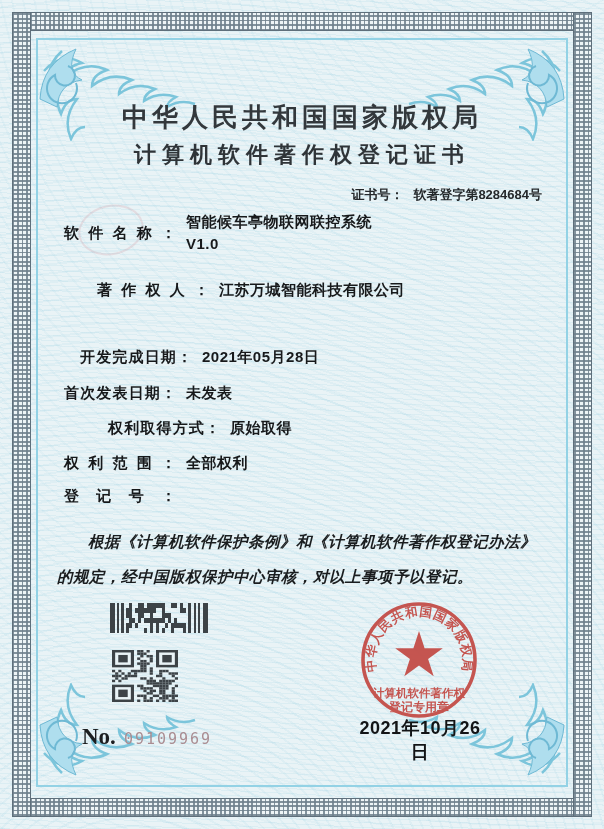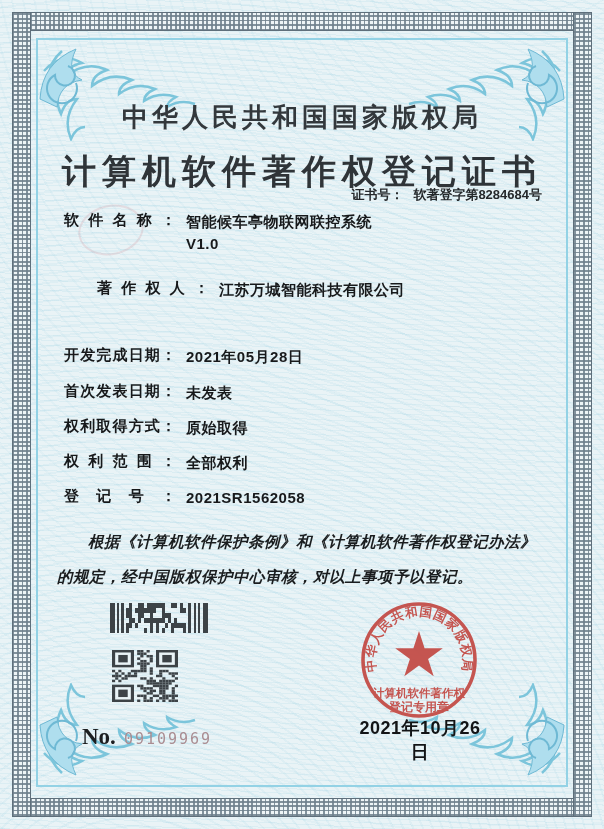--- a/index.html
+++ b/index.html
@@ -30,30 +30,30 @@
   .inner-line{position:absolute;left:36px;right:36px;top:38px;bottom:42px;border:2px solid #93d2e5;}
   .flourish{position:absolute;width:168px;height:104px;}
   .fl-tl{left:30px;top:37px;}
   .fl-tr{right:30px;top:37px;transform:scaleX(-1);}
   .fl-bl{left:30px;bottom:42px;transform:scaleY(-1);}
   .fl-br{right:30px;bottom:42px;transform:scale(-1,-1);}
 
   .authority{position:absolute;left:0;right:0;top:100px;text-align:center;
     font-size:26px;font-weight:700;letter-spacing:4px;color:#33383c;}
   .main-title{position:absolute;left:0;right:0;top:140px;text-align:center;
-    font-size:34px;font-weight:700;letter-spacing:6px;color:#2f3438;margin-top:9px;}
+    font-size:22px;font-weight:700;letter-spacing:6px;color:#2f3438;}
   .cert-no{position:absolute;top:186px;right:62px;font-size:13px;font-weight:700;color:#24282b;text-align:center;}
   .cert-no .lbl{margin-right:10px;}
 
-  .frow{position:absolute;left:64px;display:flex;align-items:flex-start;color:#17191b;}
+  .frow{position:absolute;left:64px;display:flex;align-items:center;color:#17191b;}
   .frow-label{display:inline-block;width:112px;text-align:justify;text-align-last:justify;
     font-size:15px;font-weight:700;flex:0 0 112px;}
   .frow-value{margin-left:10px;font-size:15px;font-weight:700;letter-spacing:.5px;line-height:22px;}
-  .r1{top:211px;} .r2{top:279px;margin-left:33px;} .r3{top:346px;} .r4{top:382px;}
-  .r5{top:417px;} .r6{top:452px;} .r7{top:487px;}
+  .r1{top:211px;} .r2{top:279px;margin-left:33px;} .r3{top:346px;margin-left:16px;} .r4{top:382px;}
+  .r5{top:417px;margin-left:44px;} .r6{top:452px;} .r7{top:487px;}
 
   .statement{position:absolute;left:57px;width:494px;top:524px;
     font-size:15.5px;font-weight:600;line-height:35px;color:#1a1d1f;
     text-indent:2em;letter-spacing:.5px;font-style:italic;}
 
   .barcode{position:absolute;left:110px;top:603px;width:98px;height:30px;}
   .qrcode{position:absolute;left:112px;top:650px;width:66px;height:52px;}
 
   .serial{position:absolute;left:82px;top:714px;display:flex;align-items:baseline;}
   .serial-prefix{font-family:"Liberation Serif","DejaVu Serif",serif;font-weight:700;
@@ -129,21 +129,20 @@
 <div class="frow r5">
   <span class="frow-label">权利取得方式：</span>
   <span class="frow-value">原始取得</span>
 </div>
 <div class="frow r6">
   <span class="frow-label">权利范围：</span>
   <span class="frow-value">全部权利</span>
 </div>
 <div class="frow r7">
   <span class="frow-label">登记号：</span>
-  <span class="frow-value">2021SR1562058</span>
 </div>
 
 <div class="statement">根据《计算机软件保护条例》和《计算机软件著作权登记办法》的规定，经中国版权保护中心审核，对以上事项予以登记。</div>
 
 <svg id="barcode-svg" class="barcode" viewBox="0 0 98 30" preserveAspectRatio="none">
     <rect x="0" y="0" width="5" height="30" fill="#3d4347"></rect>
     <rect x="7" y="0" width="2" height="30" fill="#3d4347"></rect>
     <rect x="11" y="0" width="3" height="30" fill="#3d4347"></rect>
     <rect x="78" y="0" width="3" height="30" fill="#3d4347"></rect>
     <rect x="84" y="0" width="2" height="30" fill="#3d4347"></rect>

